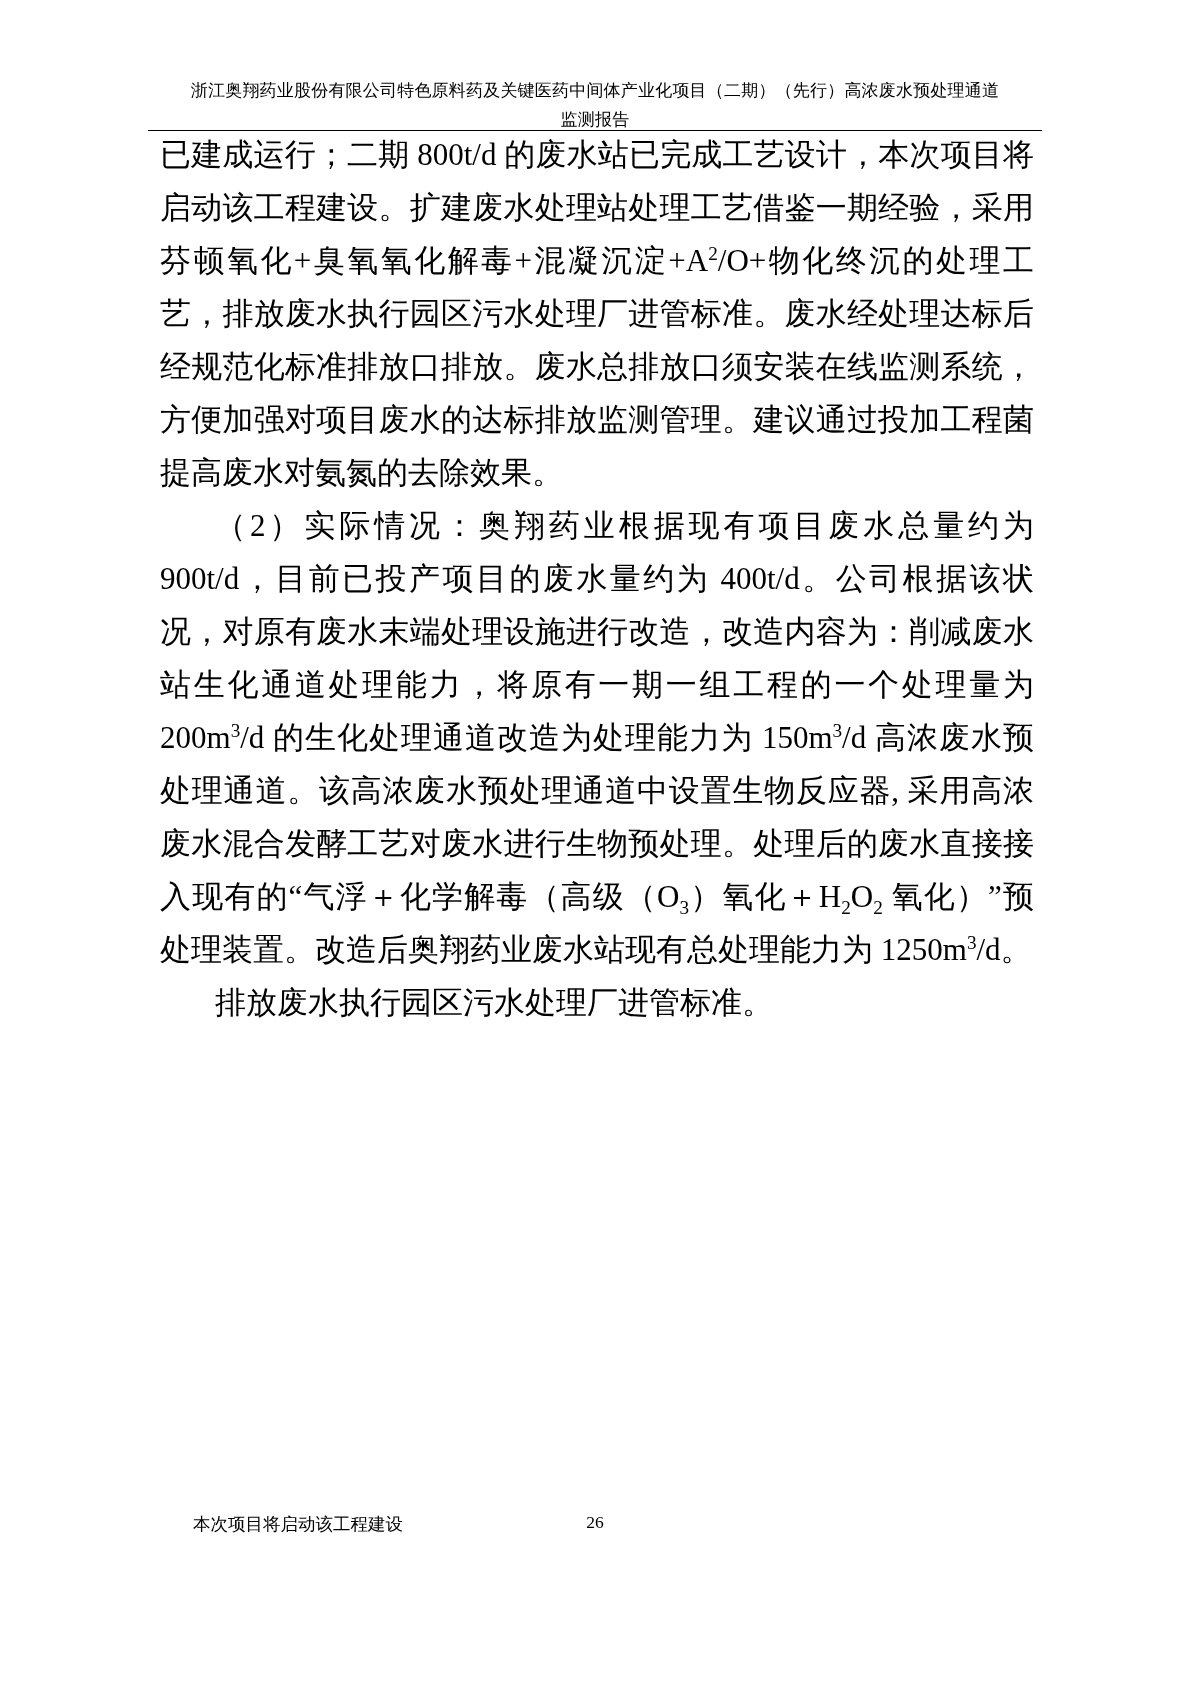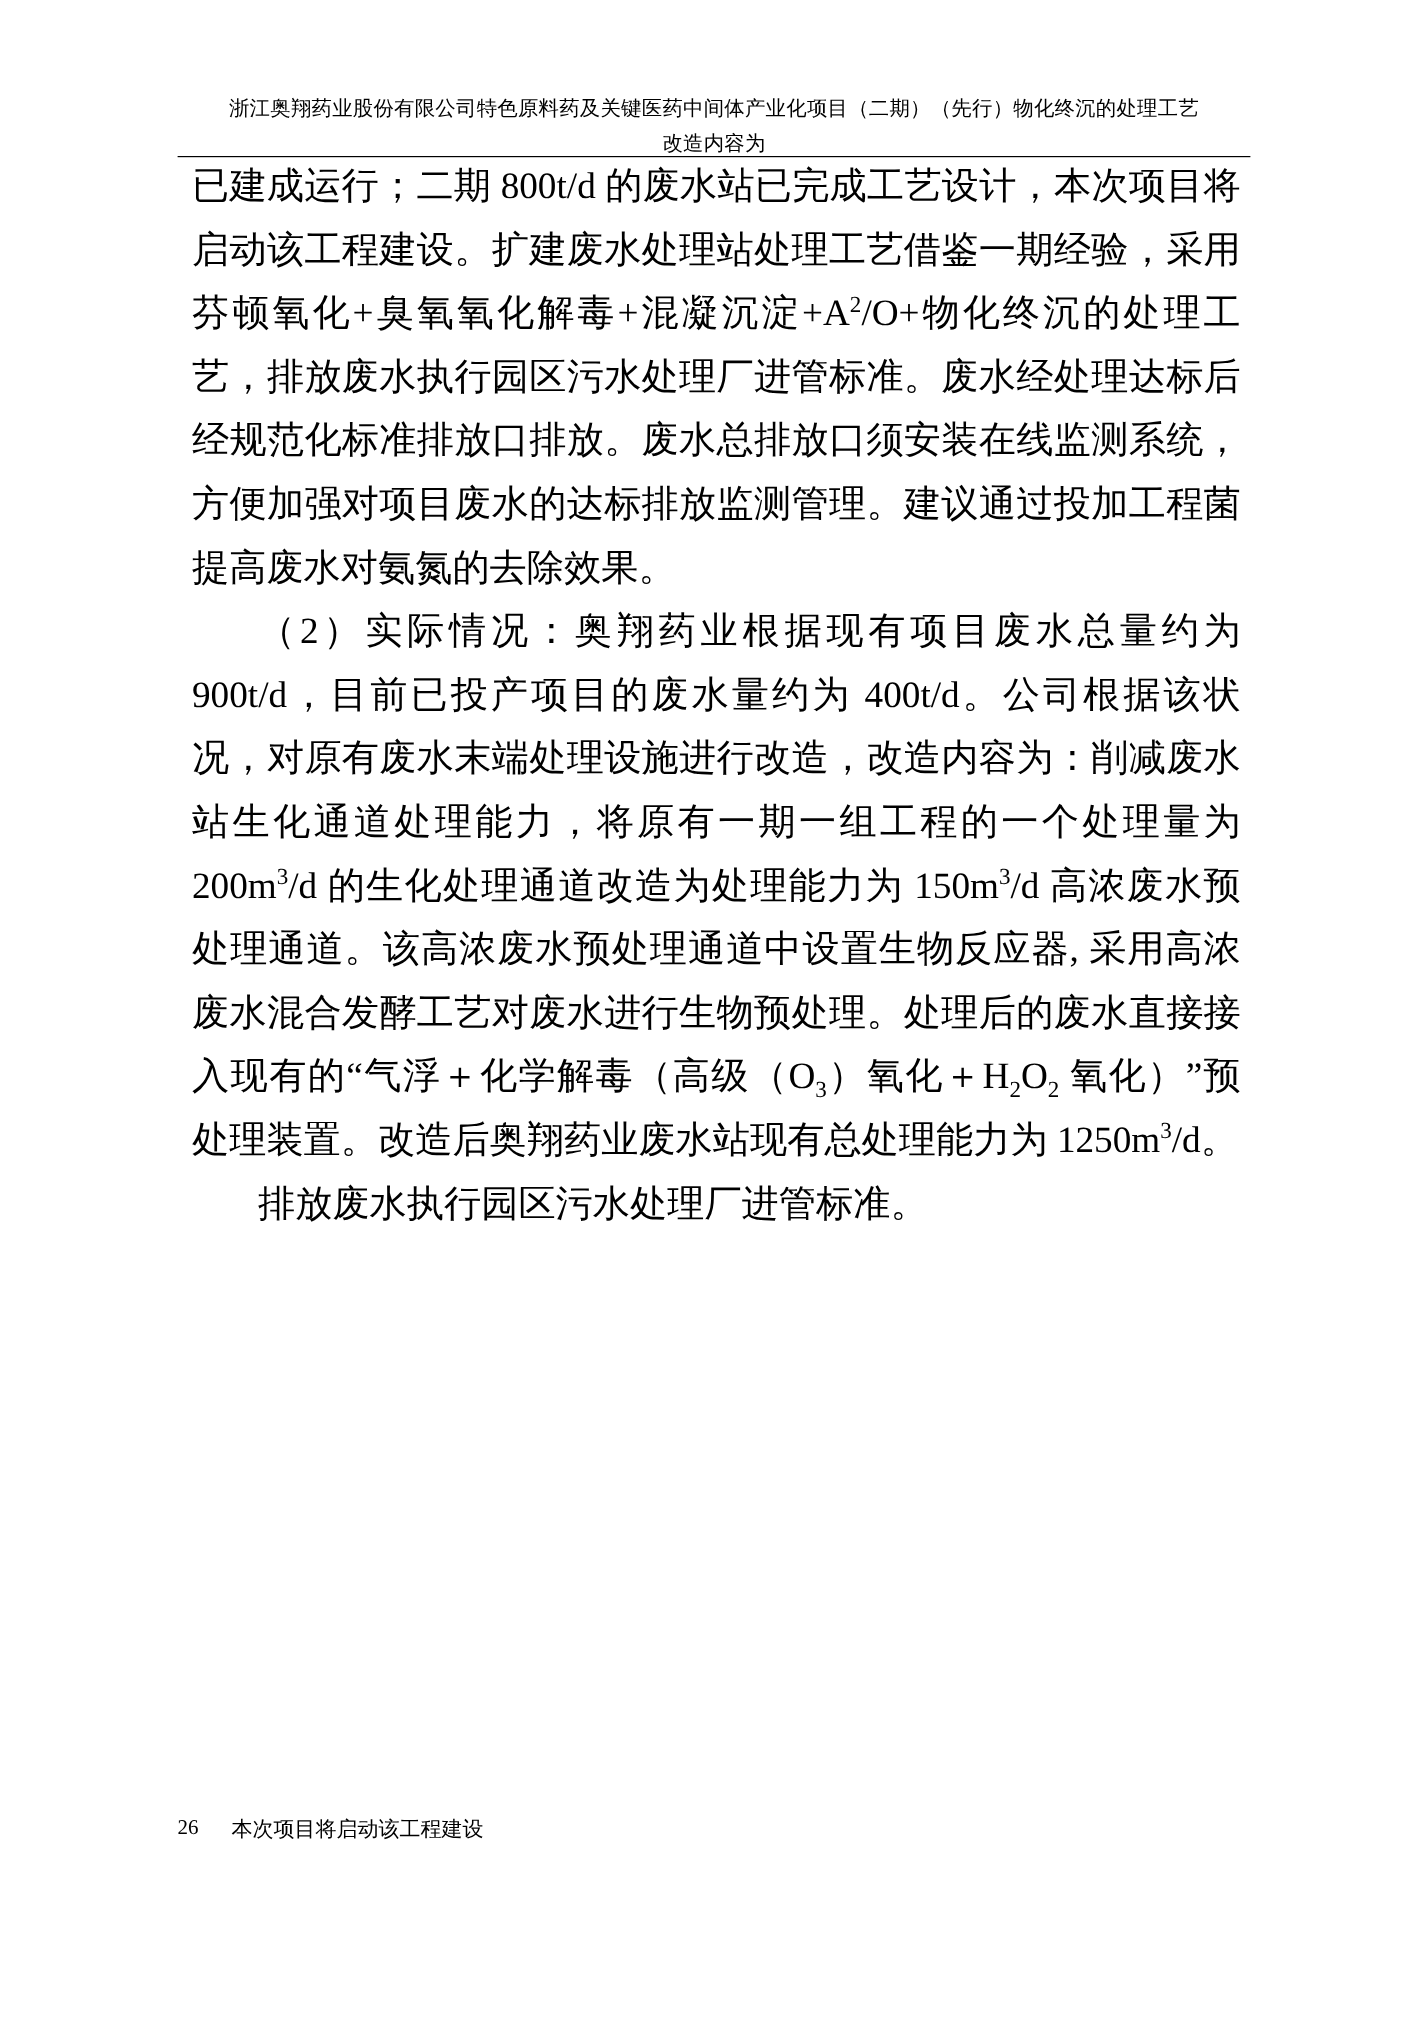--- a/index.html
+++ b/index.html
@@ -87,32 +87,32 @@
     position: absolute;
     left: 45px;
     top: 0;
     font-size: 17.5px;
   }
   .footer-page {
     position: absolute;
     left: 0;
     top: 0;
     width: 894px;
-    text-align: left;
+    text-align: center;
     font-size: 17.5px;
   }
 </style>
 </head>
 <body>
 
 <div class="page">
 
   <div class="header">
-    <span class="header-line">浙江奥翔药业股份有限公司特色原料药及关键医药中间体产业化项目（二期）（先行）物化终沉的处理工艺</span>
-    <span class="header-line">改造内容为</span>
+    <span class="header-line">浙江奥翔药业股份有限公司特色原料药及关键医药中间体产业化项目（二期）（先行）高浓废水预处理通道</span>
+    <span class="header-line">监测报告</span>
   </div>
 
   <div class="header-rule"></div>
 
   <div class="body-text">
 
     <p class="para"><span>已建成运行；二期 800t/d 的废水站已完成工艺设计，本次项目将启动该工程建设。扩建废水处理站处理工艺借鉴一期经验，采用芬顿氧化+臭氧氧化解毒+混凝沉淀+A</span><sup class="lat">2</sup><span>/O+物化终沉的处理工艺，排放废水执行园区污水处理厂进管标准。废水经处理达标后经规范化标准排放口排放。废水总排放口须安装在线监测系统，方便加强对项目废水的达标排放监测管理。建议通过投加工程菌提高废水对氨氮的去除效果。</span></p>
 
     <p class="para indent"><span>（2）实际情况：奥翔药业根据现有项目废水总量约为 900t/d，目前已投产项目的废水量约为 400t/d。公司根据该状况，对原有废水末端处理设施进行改造，改造内容为：削减废水站生化通道处理能力，将原有一期一组工程的一个处理量为 200m</span><sup class="lat">3</sup><span>/d 的生化处理通道改造为处理能力为 150m</span><sup class="lat">3</sup><span>/d 高浓废水预处理通道。该高浓废水预处理通道中设置生物反应器, 采用高浓废水混合发酵工艺对废水进行生物预处理。处理后的废水直接接入现有的“气浮＋化学解毒（高级（O</span><sub class="lat">3</sub><span>）氧化＋H</span><sub class="lat">2</sub><span>O</span><sub class="lat">2</sub><span> 氧化）”预处理装置。改造后奥翔药业废水站现有总处理能力为 1250m</span><sup class="lat">3</sup><span>/d。</span></p>
 

